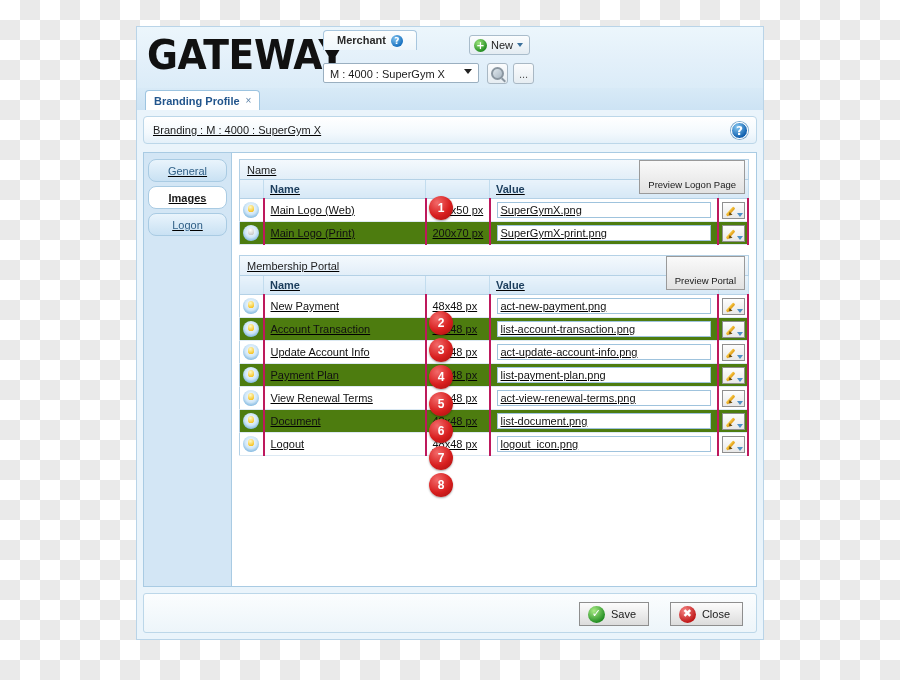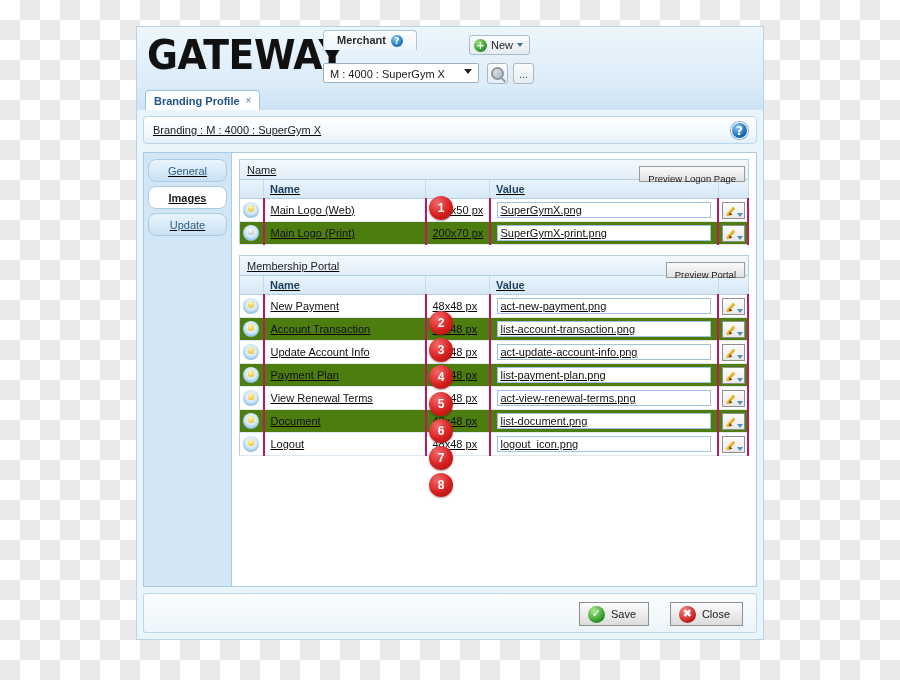--- a/index.html
+++ b/index.html
@@ -258,23 +258,23 @@
     background: linear-gradient(to bottom, #f4f9fd, #e2eef8);
     border: 1px solid #b4d1e6;
     box-sizing: border-box;
     font-size: 11px;
     color: #1e1e1e;
     padding-left: 7px;
     line-height: 20px;
   }
   .preview-btn {
     position: absolute;
-    right: 3px; top: 6px;
+    right: 3px; top: 0;
     height: 16px;
-    padding: 4px 8px;
+    padding: 16px 8px;
     font-size: 9.5px;
     color: #1a1a1a;
     background: linear-gradient(to bottom, #fafafa, #e2e2e2);
     border: 1px solid #9a9a9a;
     box-sizing: border-box;
     line-height: 15px;
   }
   table.grid {
     width: 100%;
     border-collapse: collapse;
@@ -479,21 +479,21 @@
     <div class="breadcrumb-bar">
       <span>Branding : M : 4000 : SuperGym X</span>
       <span class="help-icon">?</span>
     </div>
 
     <div class="body-row">
 
       <div class="leftnav">
         <div class="navitem">General</div>
         <div class="navitem active">Images</div>
-        <div class="navitem">Update</div>
+        <div class="navitem">Logon</div>
       </div>
 
       <div class="mainpanel">
 
         <div class="section">
           <div class="section-head">
             <span>Name</span>
             <span class="preview-btn">Preview Logon Page</span>
           </div>
           <table class="grid">

